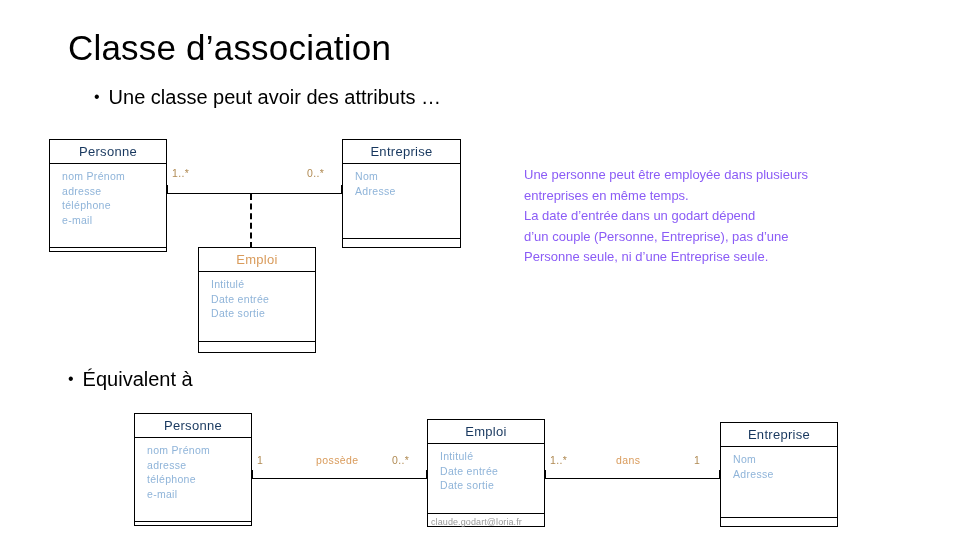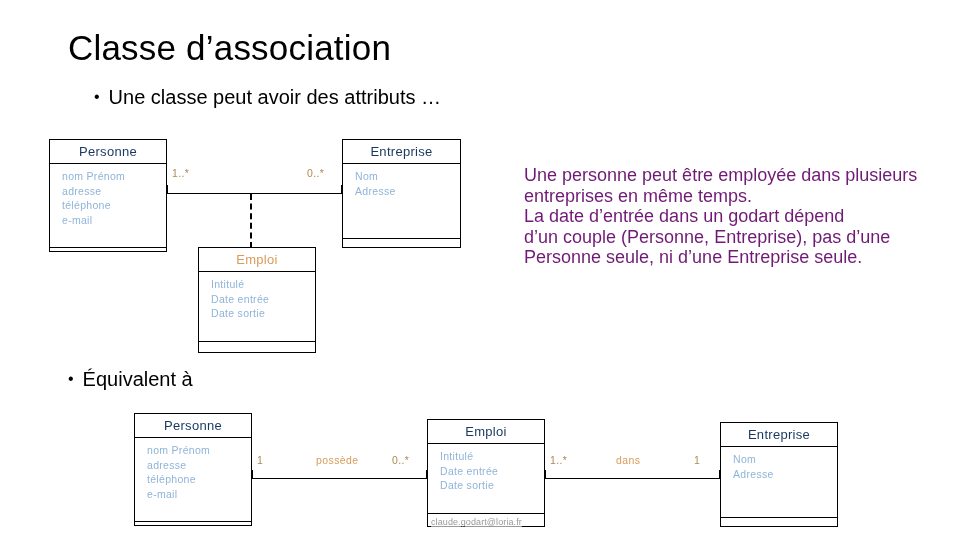--- a/index.html
+++ b/index.html
@@ -48,21 +48,20 @@
   .uml .attrs{
     padding:5px 0 5px 12px;
     color:#8FB4D9;
     font-size:10.5px;
     line-height:14.5px;
     letter-spacing:.3px;
   }
   .uml .ops{
     border-top:1.3px solid #000;
     min-height:16px;
-    text-decoration:underline;
   }
   .uml .ops.mail{
     color:#999999;
     font-size:9px;
     padding:3px 0 3px 3px;
     letter-spacing:.1px;
     white-space:nowrap;
   }
 
   
@@ -79,21 +78,21 @@
   }
   .assoc-name{
     position:absolute;
     font-size:10.5px;color:#D99B5B;
     white-space:nowrap;letter-spacing:.4px;
   }
 
   
   .note{
     position:absolute;left:524px;top:165px;
-    font-size:18px;color:#701a75;line-height:20.5px;
+    font-size:13px;color:#8b5cf6;line-height:20.5px;
     font-weight:400;white-space:nowrap;
   }
 </style>
 </head>
 <body>
 
 <div class="slide">
 
   <div class="title">Classe d’association</div>
 

